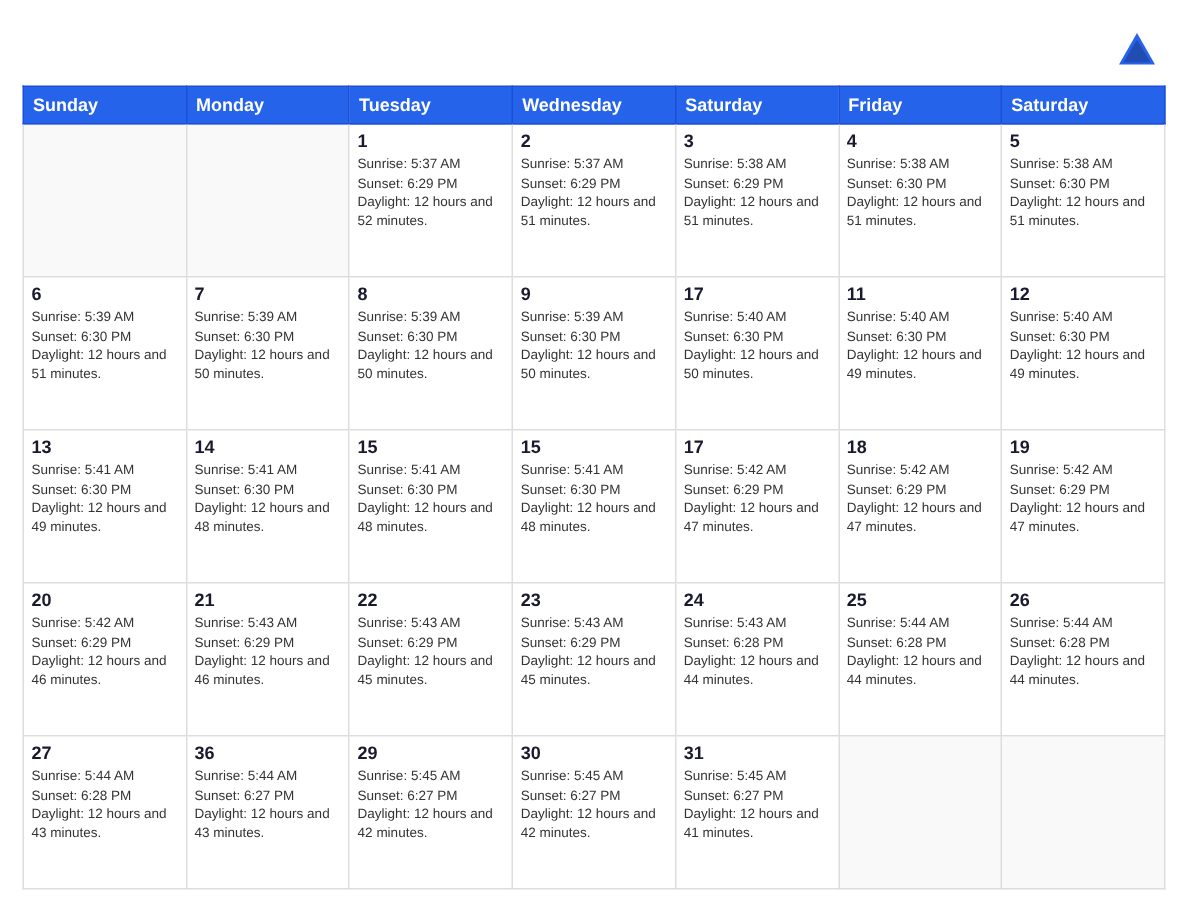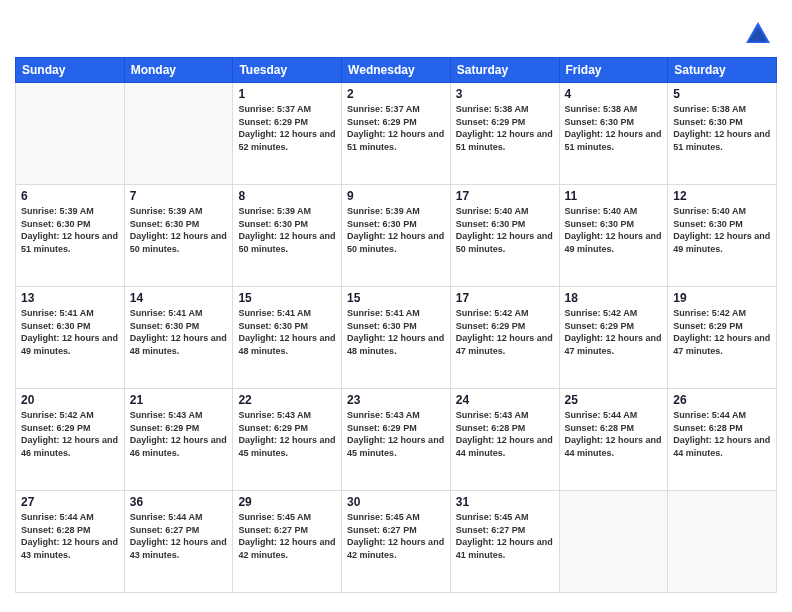--- a/index.html
+++ b/index.html
@@ -91,21 +91,20 @@
     .day-num {
       font-size: 12px;
       font-weight: bold;
       color: #1a1a2e;
       margin-bottom: 2px;
     }
     .cell-info {
       font-size: 9px;
       line-height: 1.4;
       color: #333;
-      font-weight: bold;
     }
   </style>
 </head>
 <body>
 
 <div class="page">
   <div class="header">
     <div class="logo">
       <svg class="logo-icon" viewBox="0 0 40 40">
         <polygon points="20,4 36,32 4,32" fill="#2563eb"></polygon>

